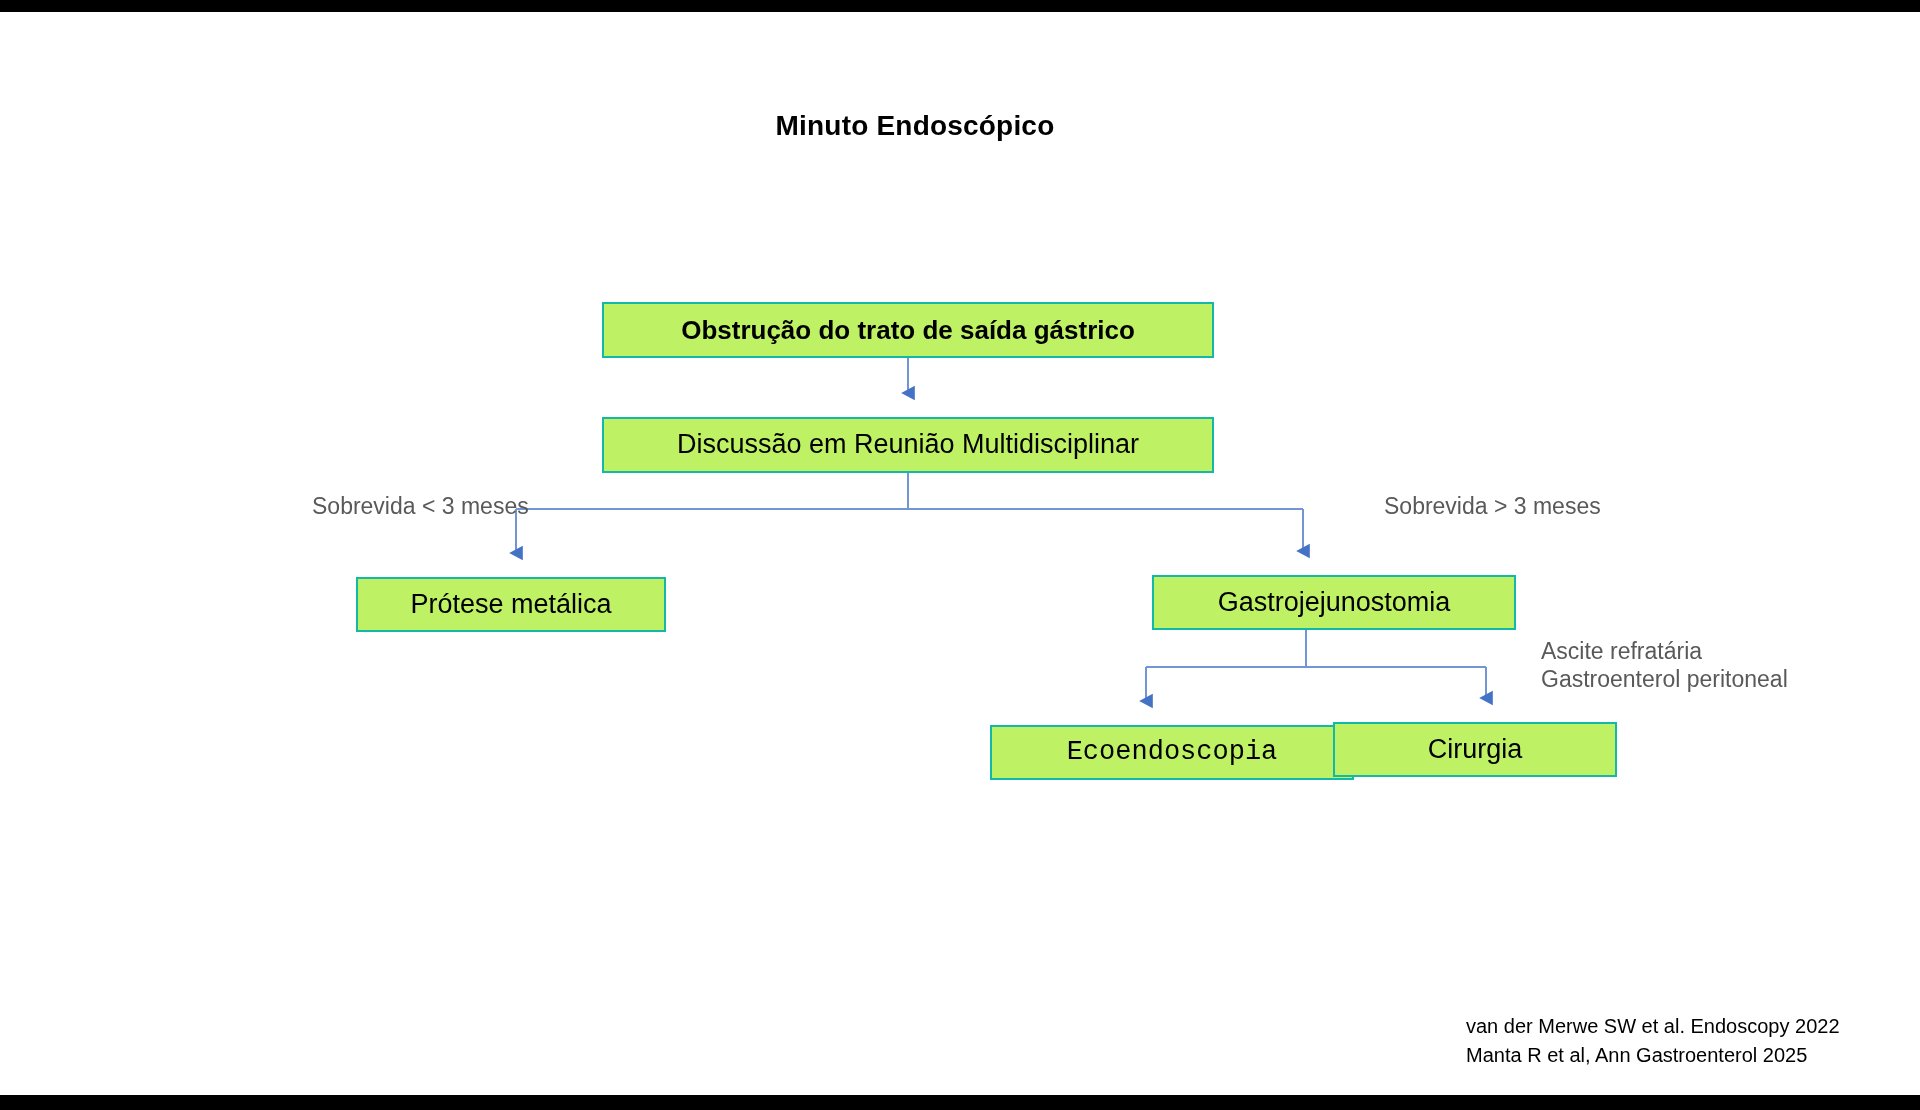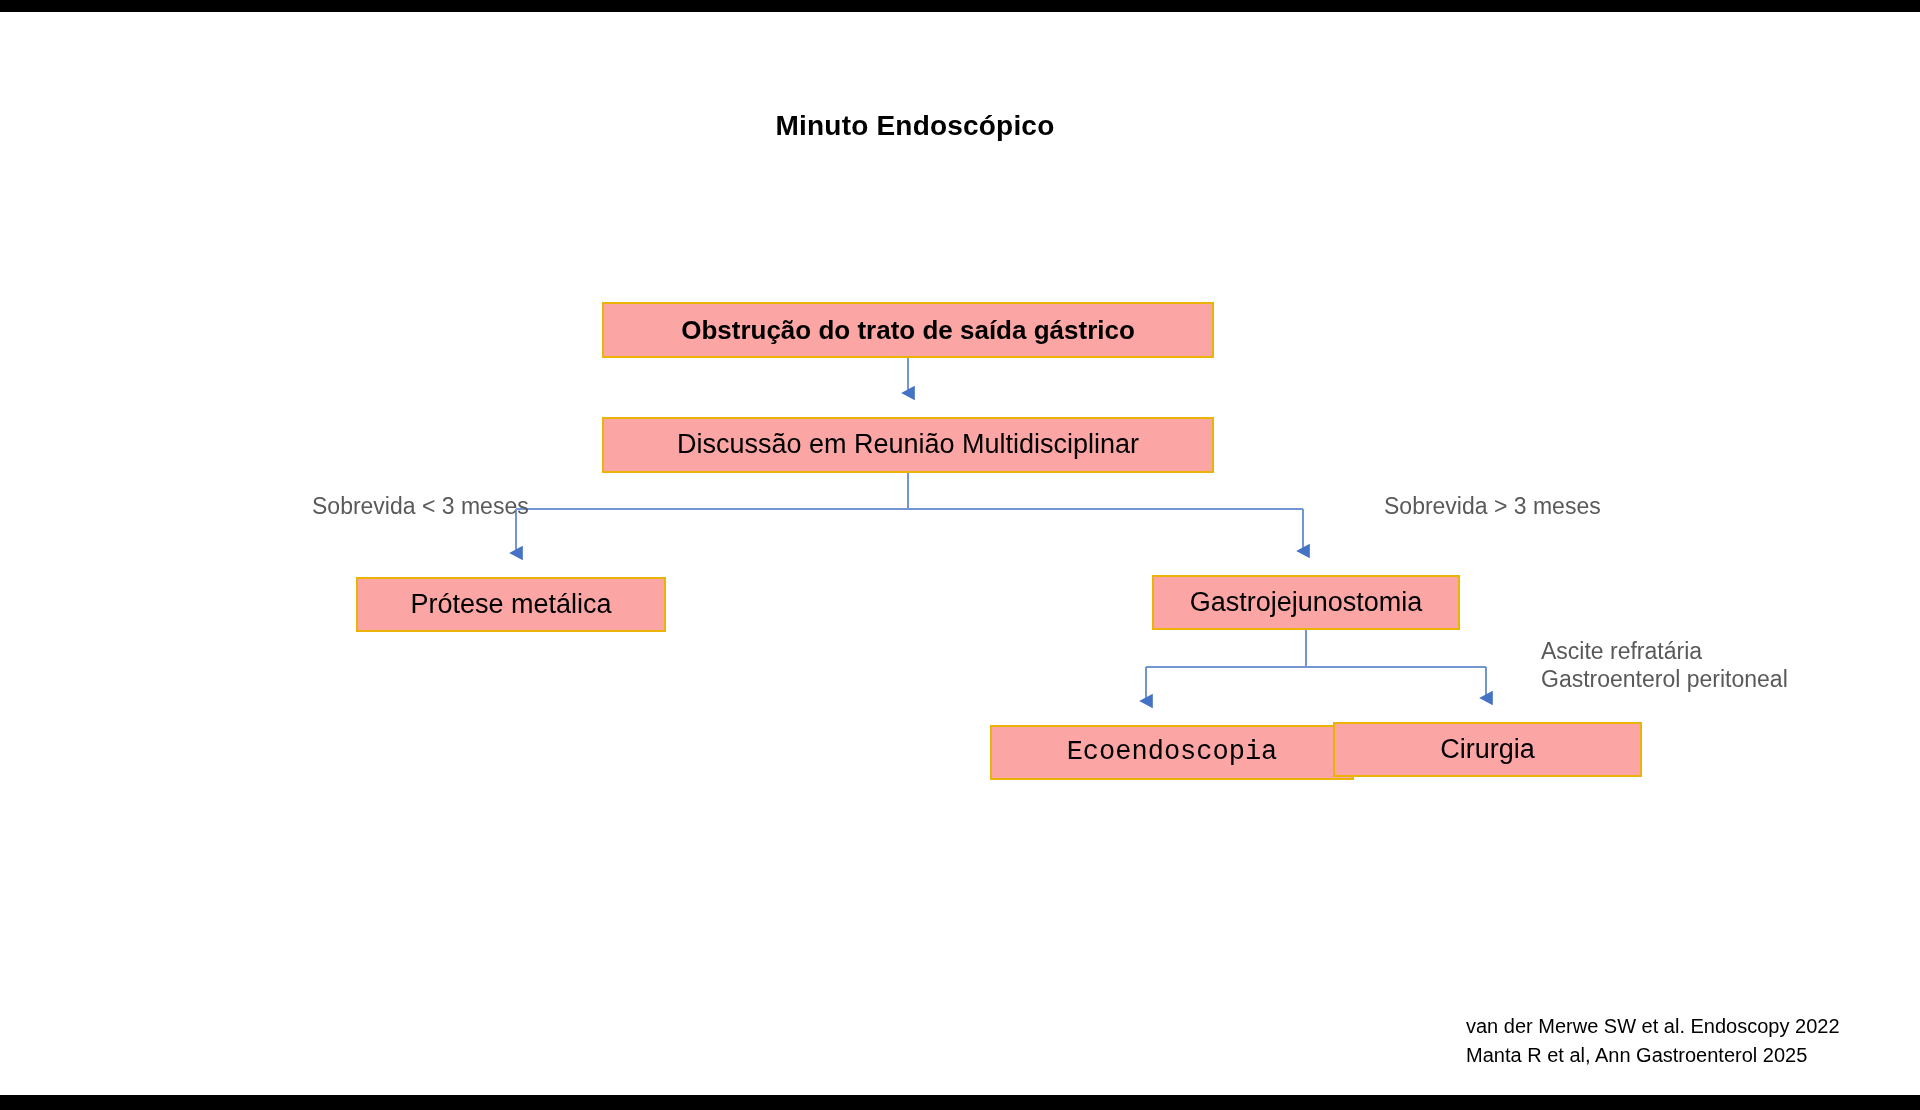--- a/index.html
+++ b/index.html
@@ -44,38 +44,38 @@
     font-weight: bold;
     color: #000000;
     letter-spacing: 0.2px;
     white-space: nowrap;
   }
 
   
   .node {
     position: absolute;
     box-sizing: border-box;
-    border: 2px solid #eab308;
-    background: #fca5a5;
+    border: 2px solid #14b8a6;
+    background: #bef264;
     display: flex;
     align-items: center;
     justify-content: center;
     color: #000000;
     font-size: 27px;
     line-height: 1.1;
     white-space: nowrap;
   }
   .node.bold { font-weight: bold; }
 
   #node-obstrucao     { left: 602px;  top: 290px; width: 612px; height: 56px; font-size: 26px; }
   #node-discussao     { left: 602px;  top: 405px; width: 612px; height: 56px; }
   #node-protese       { left: 356px;  top: 565px; width: 310px; height: 55px; }
-  #node-gastrojejuno  { left: 1152px; top: 563px; width: 308px; height: 55px; text-align: right; }
+  #node-gastrojejuno  { left: 1152px; top: 563px; width: 364px; height: 55px; text-align: right; }
   #node-ecoendoscopia { left: 990px;  top: 713px; width: 364px; height: 55px; font-family: Liberation Mono, monospace; }
-  #node-cirurgia      { left: 1333px; top: 710px; width: 309px; height: 55px; }
+  #node-cirurgia      { left: 1333px; top: 710px; width: 284px; height: 55px; }
 
   
   .edge-label {
     position: absolute;
     color: #595959;
     font-size: 23px;
     line-height: 1.22;
     white-space: nowrap;
     margin-left: 44px;
   }

